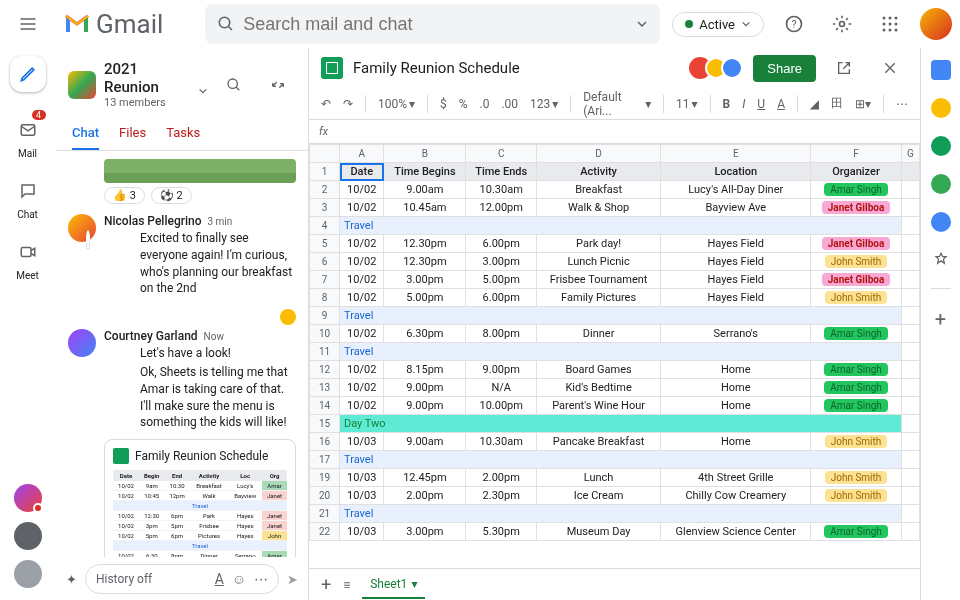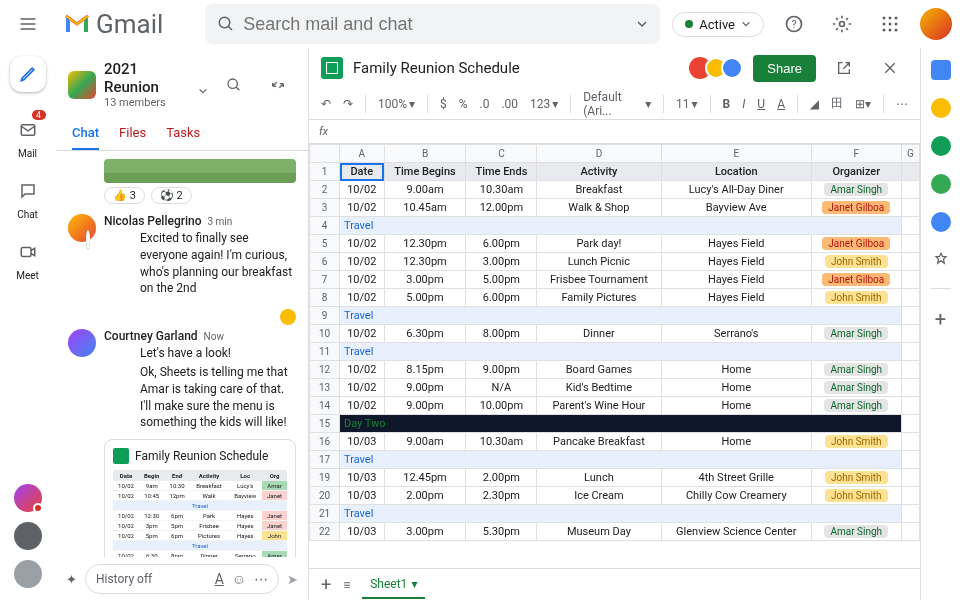--- a/index.html
+++ b/index.html
@@ -71,24 +71,24 @@
 .tb-item { display: flex; align-items: center; gap: 2px; cursor: pointer; }
 .fx-bar { height: 24px; display: flex; align-items: center; padding: 0 10px; border-bottom: 1px solid #dadce0; color: #5f6368; font-style: italic; font-size: 11px; }
 .grid-wrap { flex: 1; overflow: auto; }
 table.grid { border-collapse: collapse; width: 100%; font-size: 11px; }
 .grid th, .grid td { border: 1px solid #e0e0e0; height: 18px; padding: 0 4px; text-align: center; }
 .grid th.col-head { background: #f8f9fa; color: #5f6368; font-weight: normal; font-size: 10px; }
 .grid th.row-head { background: #f8f9fa; color: #5f6368; font-weight: normal; width: 30px; font-size: 10px; }
 .grid tr.header-row td { background: #e8eaed; font-weight: 500; }
 .grid td.selected { outline: 2px solid #1a73e8; outline-offset: -2px; background: #e8eaed; }
 .travel-cell { background: #e8f0fe; color: #1967d2; text-align: left !important; padding-left: 6px; font-style: normal; }
-.daytwo-cell { background: #0f172a; color: #188038; text-align: left !important; padding-left: 6px; }
+.daytwo-cell { background: #5eead4; color: #188038; text-align: left !important; padding-left: 6px; }
 .chip { border-radius: 4px; padding: 1px 6px; font-size: 10px; display: inline-block; }
-.chip-teal { background: #e5e5e5; color: #0d652d; }
-.chip-pink { background: #fdba74; color: #b31412; }
+.chip-teal { background: #22c55e; color: #0d652d; }
+.chip-pink { background: #f9a8d4; color: #b31412; font-weight: bold; }
 .chip-yellow { background: #fde293; color: #9a6700; }
 .sheet-tabs { height: 32px; border-top: 1px solid #dadce0; display: flex; align-items: center; padding: 0 12px; gap: 12px; font-size: 12px; }
 .sheet-tab { color: #188038; border-bottom: 2px solid #188038; padding: 6px 8px; display: flex; align-items: center; gap: 4px; }
 .right-rail { width: 40px; border-left: 1px solid #dadce0; display: flex; flex-direction: column; align-items: center; padding-top: 12px; gap: 18px; }
 .rr-icon { width: 20px; height: 20px; border-radius: 4px; }
 svg { display: block; }
 .preview-img { height: 24px; background: linear-gradient(#7fb069, #7fb069 60%, #6b9e56 60%); border-radius: 4px; margin-left: 36px; margin-bottom: 4px; }
 </style>
 </head>
 <body>

